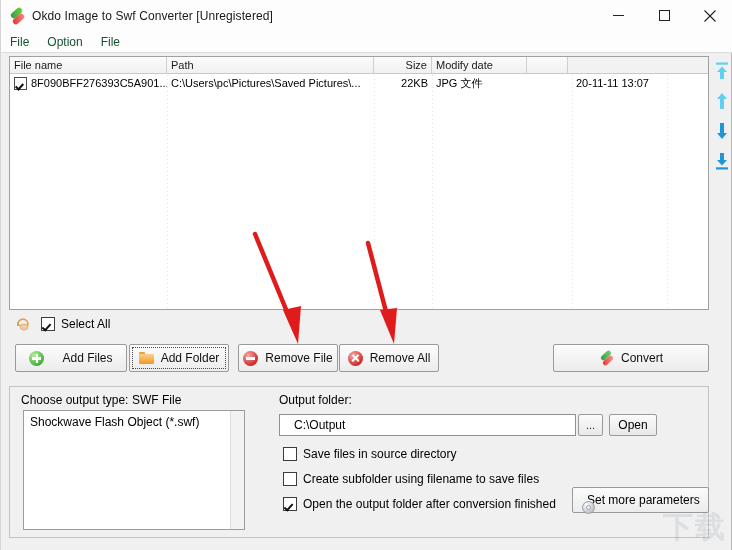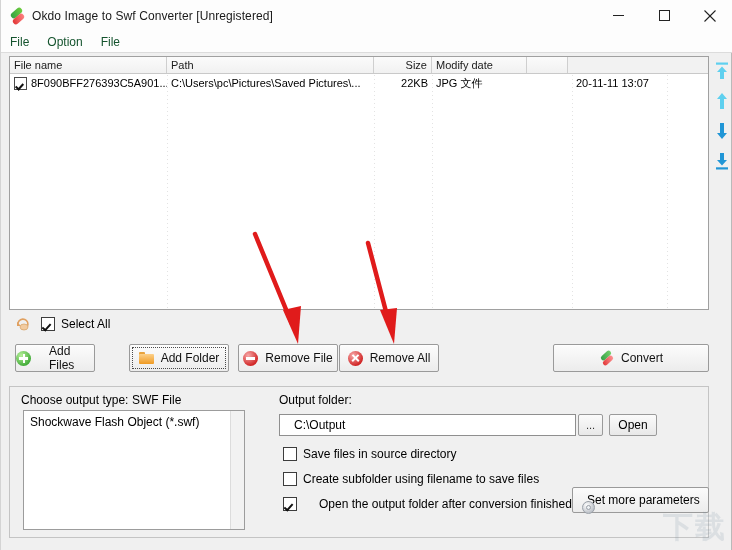--- a/index.html
+++ b/index.html
@@ -138,21 +138,21 @@
     border: 1px solid #9a9a9a;
     border-radius: 2px;
     box-sizing: border-box;
     display: flex; align-items: center; justify-content: center; gap: 7px;
     font-size: 12px; color: #111;
     box-shadow: 0 1px 0 rgba(255,255,255,.6) inset;
   }
   .btn.focused { outline: 1px dotted #4a4a4a; outline-offset: -4px; }
   .btn .ico { width: 15px; height: 15px; flex: none; }
 
-  #btn-addfiles  { left: 14px;  top: 344px; width: 80px; gap: 18px; }
+  #btn-addfiles  { left: 14px;  top: 344px; width: 112px; gap: 18px; }
   #btn-addfolder { left: 128px; top: 344px; width: 100px; }
   #btn-removefile{ left: 237px; top: 344px; width: 100px; }
   #btn-removeall { left: 338px; top: 344px; width: 100px; }
   #btn-convert   { left: 552px; top: 344px; width: 156px; }
 
   
   .ico-plus { border-radius: 50%; background: radial-gradient(circle at 35% 30%, #b7f09a, #3faa36 75%); position: relative; }
   .ico-plus::before, .ico-plus::after {
     content: ""; position: absolute; background: #fff;
   }
@@ -235,21 +235,21 @@
     background: linear-gradient(#fbfbfb,#e8e8e8); border: 1px solid #9a9a9a;
     box-sizing: border-box; display: flex; align-items: center; justify-content: center;
     font-size: 12px; border-radius: 2px;
   }
 
   .opt-row {
     position: absolute; left: 282px; display: flex; align-items: center; font-size: 12px;
   }
   #opt-0 { top: 447px; }
   #opt-1 { top: 472px; }
-  #opt-2 { top: 497px; gap: 16px; }
+  #opt-2 { top: 497px; }
 
   .more-btn {
     position: absolute; left: 571px; top: 487px; width: 137px; height: 26px;
     background: linear-gradient(#fbfbfb,#ececec); border: 1px solid #9a9a9a;
     box-sizing: border-box; display: flex; align-items: center; gap: 6px;
     padding-left: 8px; font-size: 12px; border-radius: 2px;
   }
 
   
   .arrow { position: absolute; pointer-events: none; }

